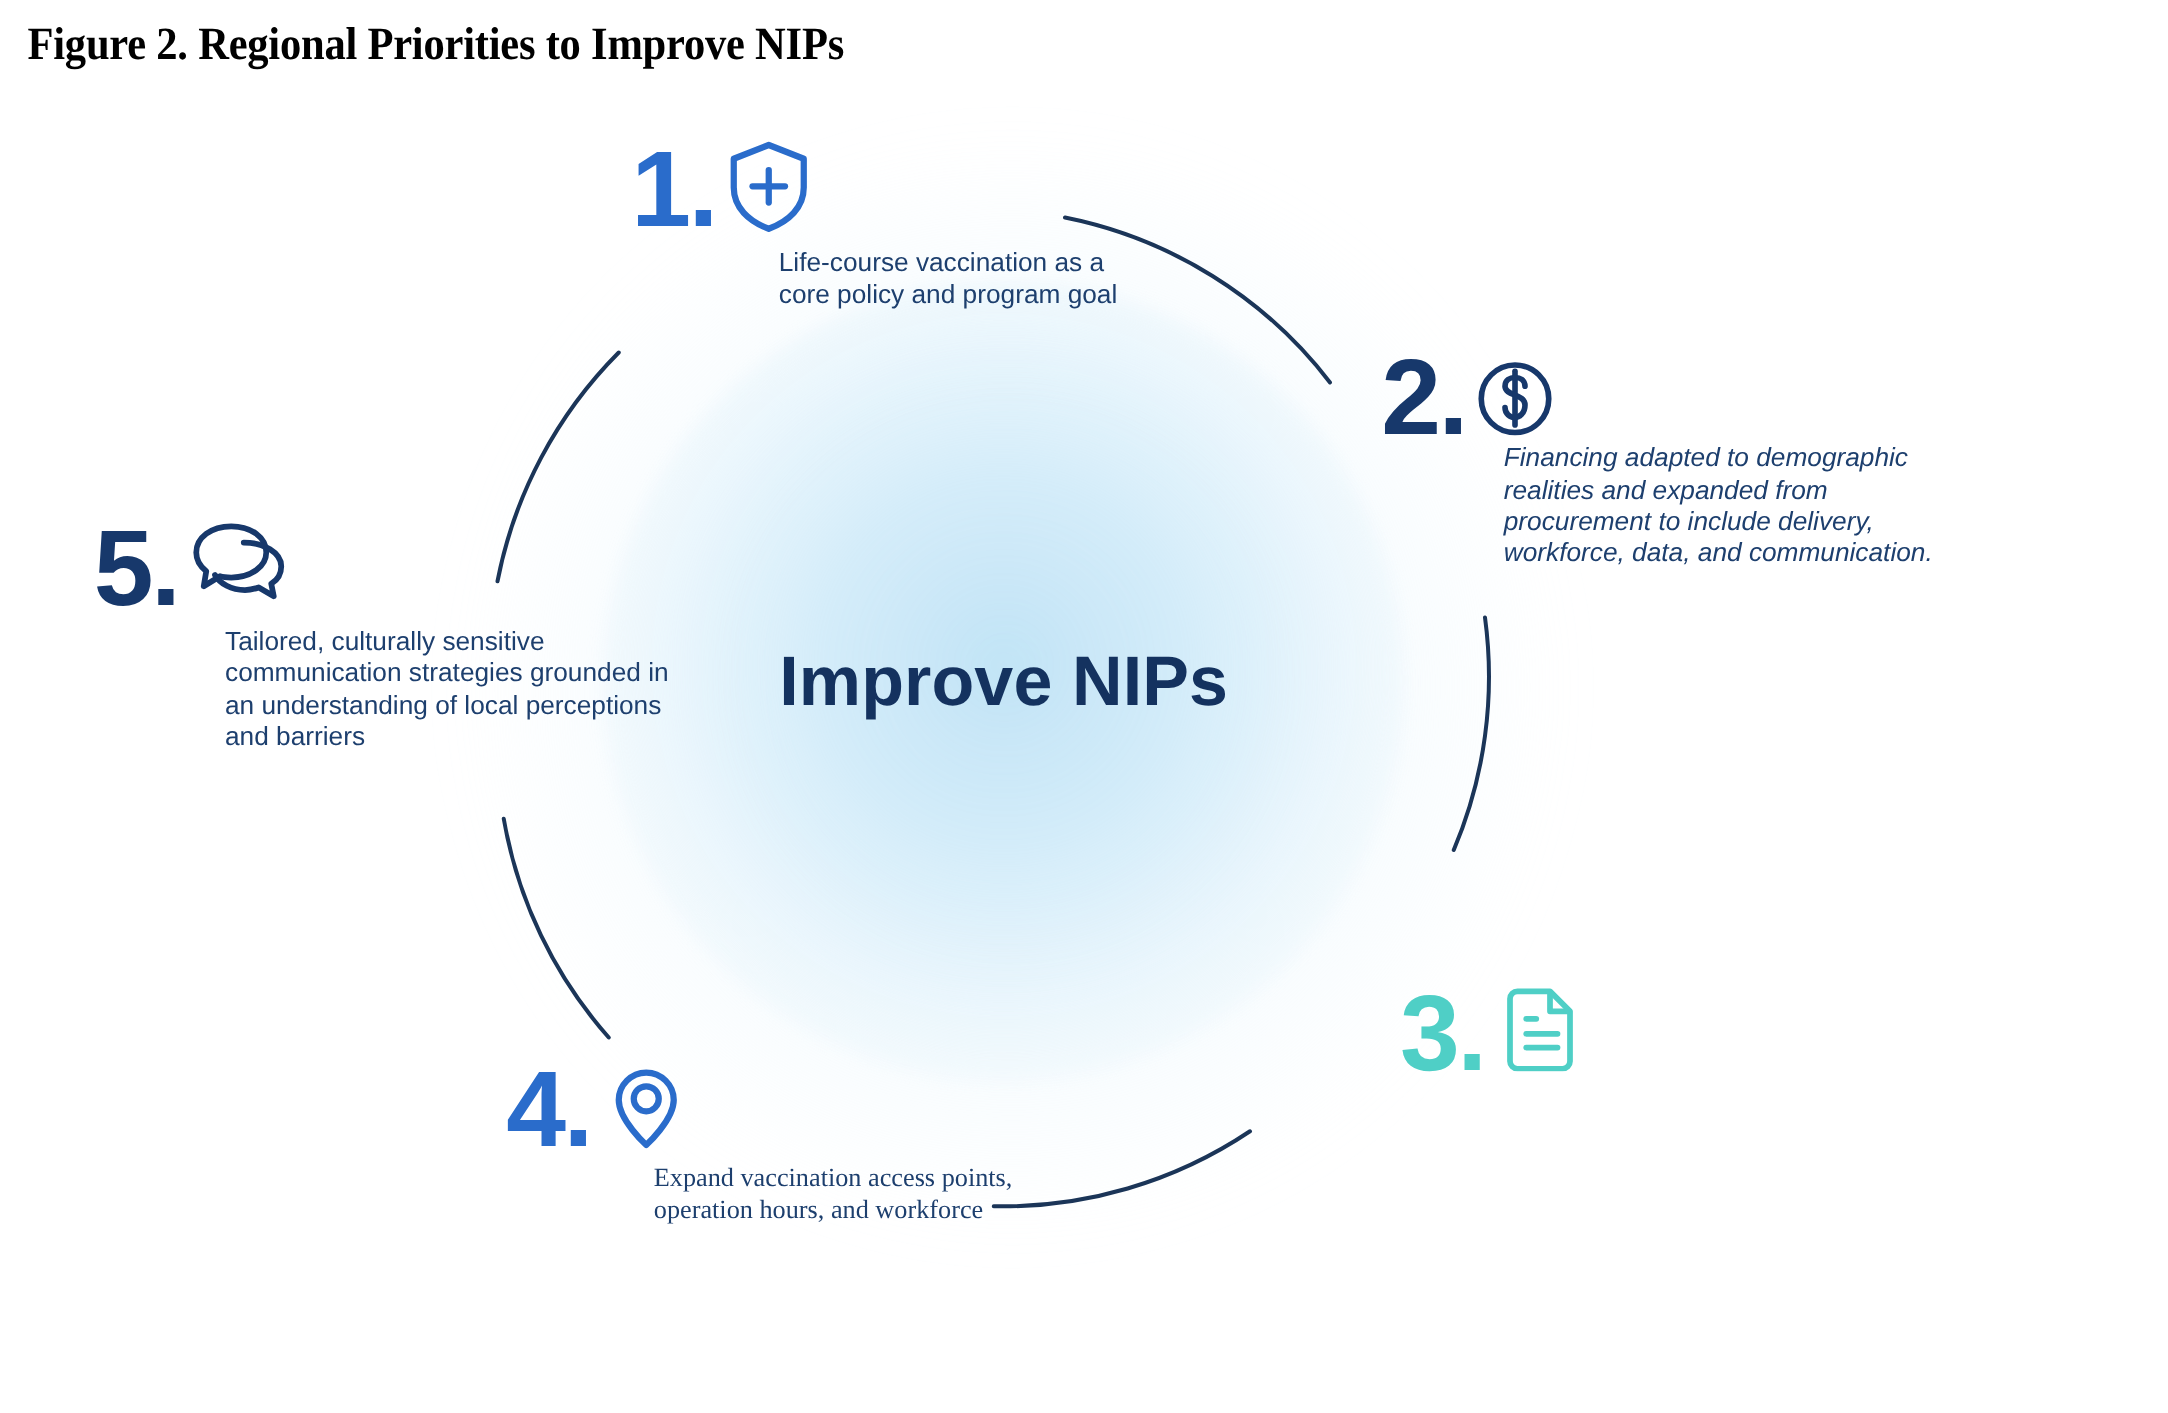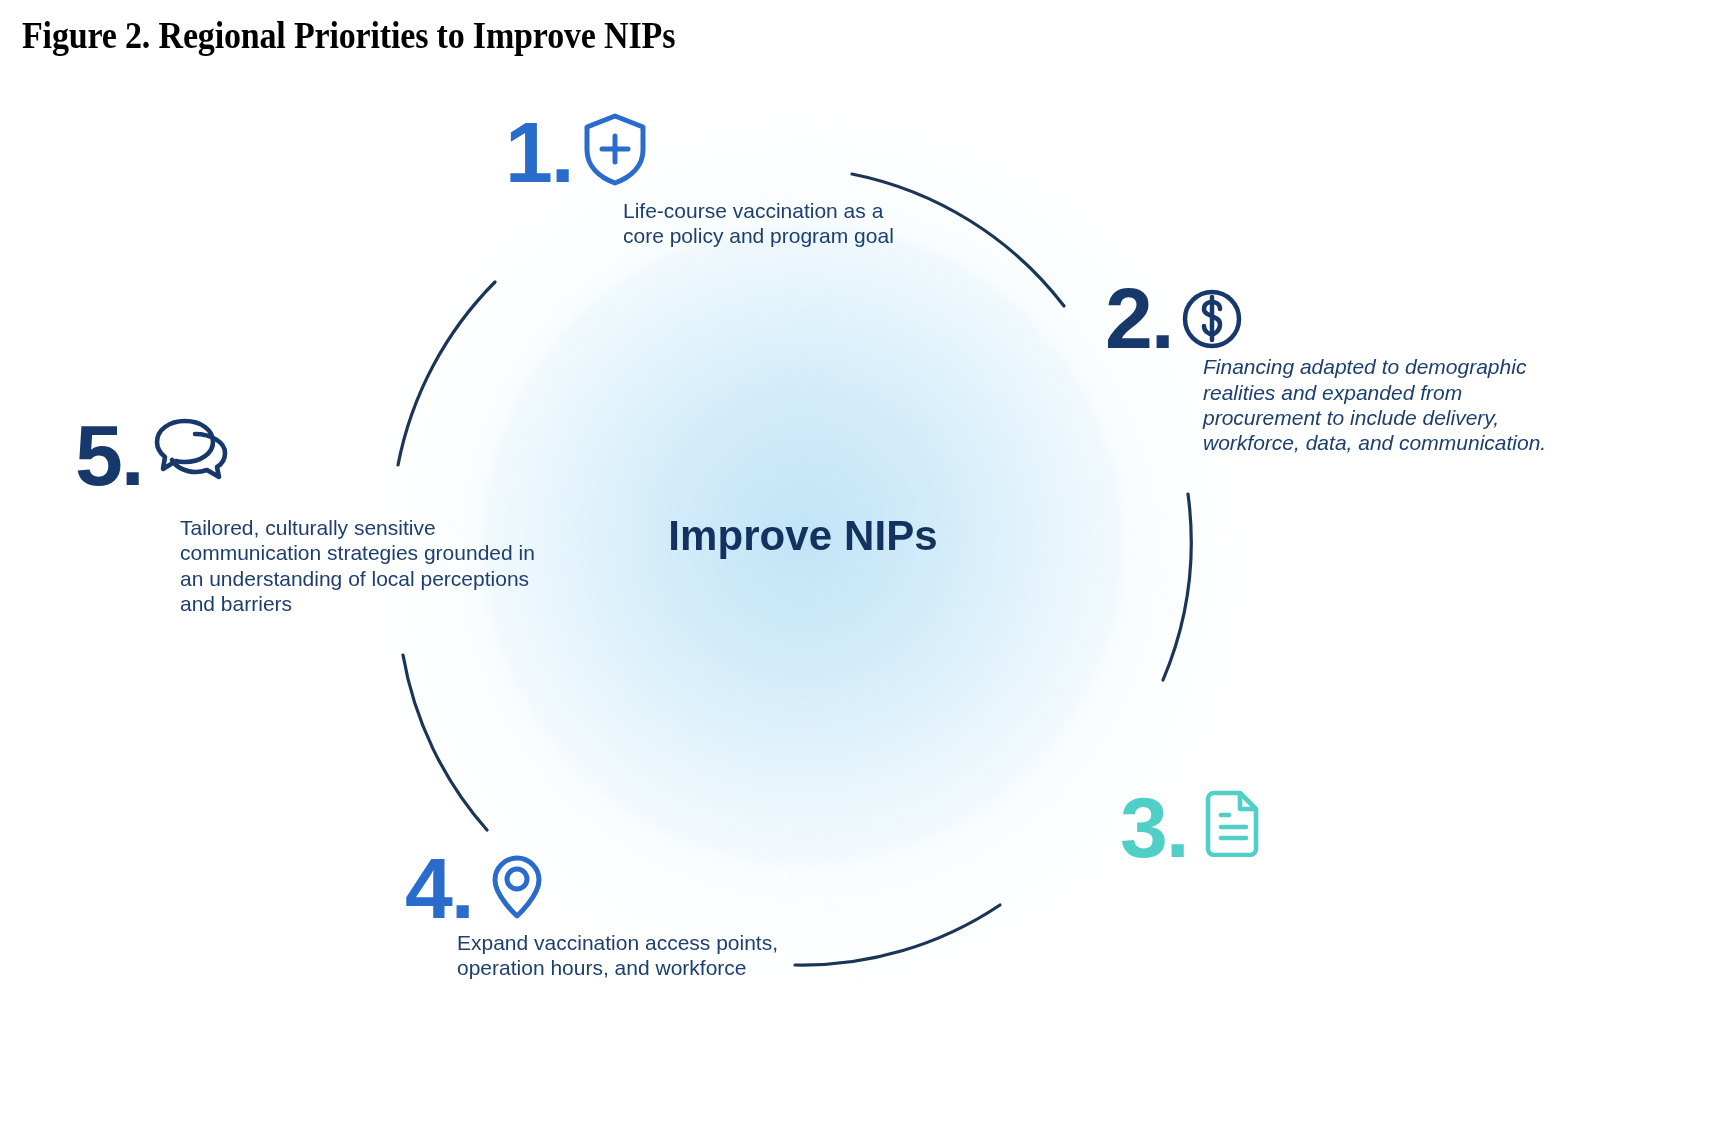--- a/index.html
+++ b/index.html
@@ -114,44 +114,44 @@
   #item-2 .item-head { margin-left: 0px; }
   #item-2 .desc { margin-top: 0; margin-left: 98px; width: 380px; font-style: italic; }
 
   
   #item-3 { left: 1120px; top: 725px; }
   #item-3 .item-head { margin-left: 0px; align-items: flex-end; }
   #item-3 .desc { margin-top: 4px; margin-left: 140px; width: 300px; }
 
   
   #item-4 { left: 405px; top: 790px; }
-  #item-4 .desc { margin-top: 6px; margin-left: 52px; width: 330px; }
+  #item-4 .desc { margin-top: 6px; margin-left: 118px; width: 330px; font-family: Liberation Serif, serif; }
 
   
   #item-5 { left: 75px; top: 355px; }
-  #item-5 .desc { margin-top: 24px; margin-left: 105px; width: 380px; }
+  #item-5 .desc { margin-top: 10px; margin-left: 105px; width: 380px; }
 
   
   #center-label {
     position: absolute;
     left: 483px;
     top: 440px;
     width: 640px;
     text-align: center;
     color: #17386b;
   }
   #center-line-1 {
     font-size: 42px;
     font-weight: 300;
     letter-spacing: 0.2px;
     color: #19406f;
   }
   #center-line-2 {
     margin-top: 12px;
-    font-size: 42px;
+    font-size: 56px;
     font-weight: bold;
     letter-spacing: 0.1px;
     color: #14325f;
   }
 </style>
 </head>
 <body>
 
 <div id="figure-title">Figure 2. Regional Priorities to Improve NIPs</div>
 

